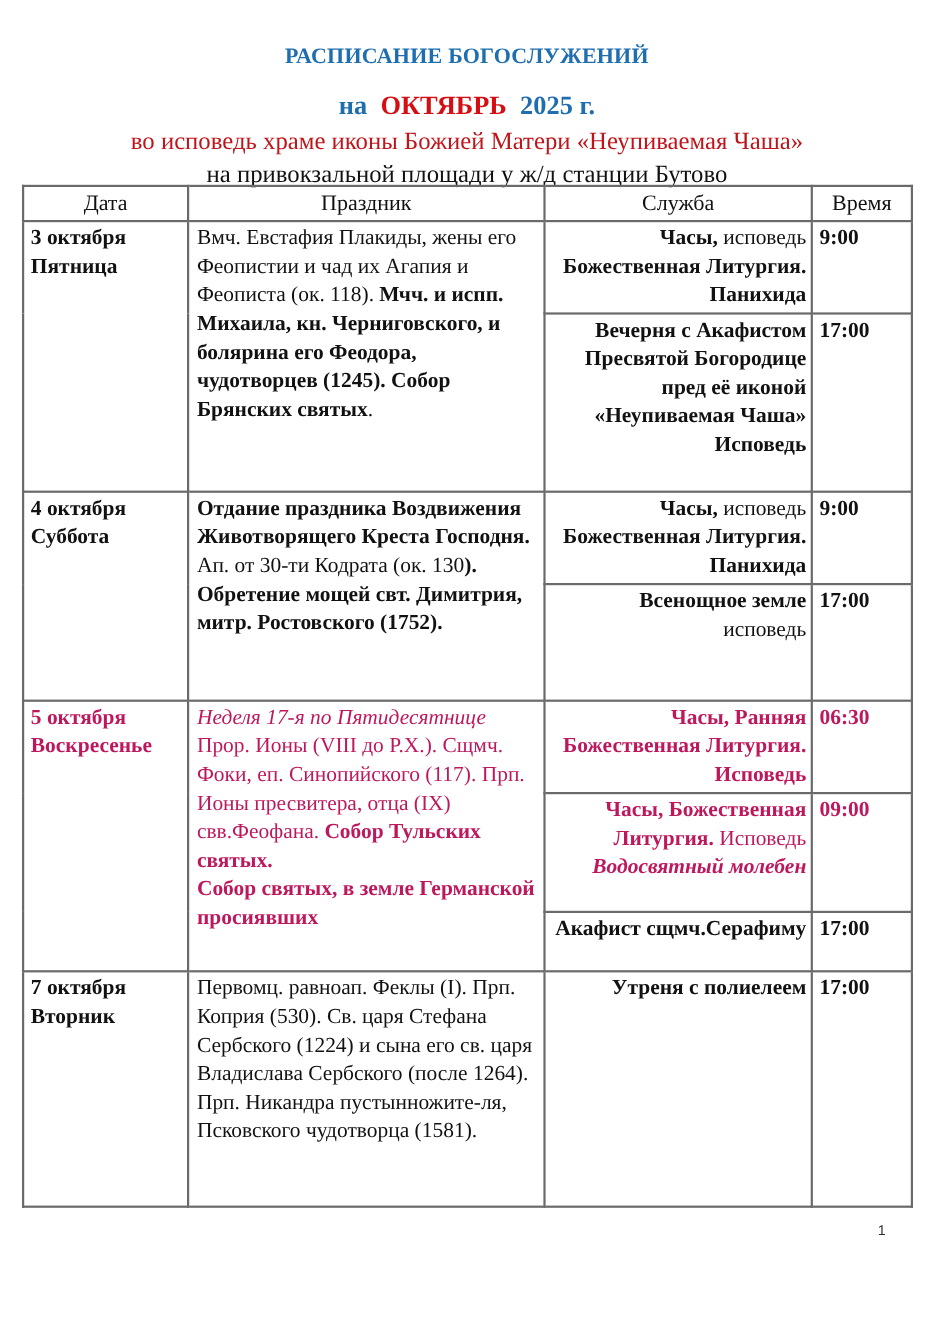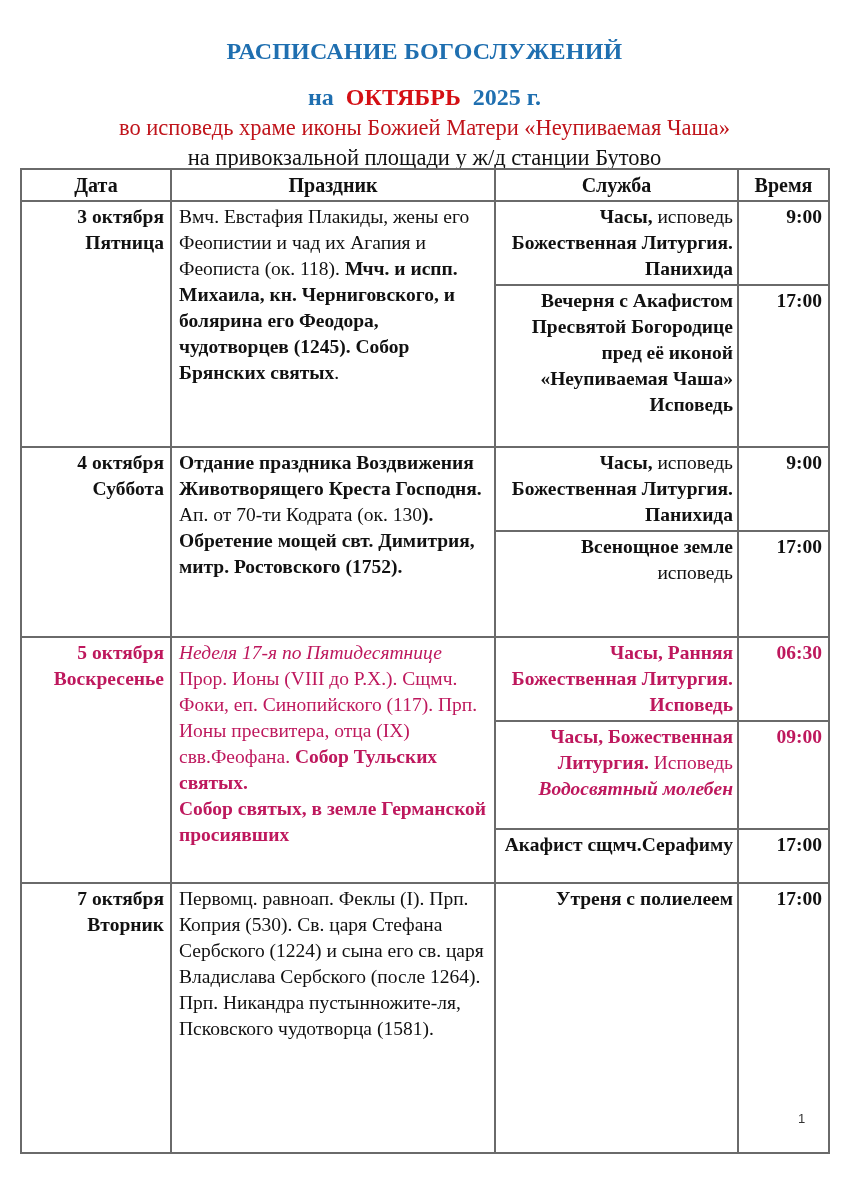--- a/index.html
+++ b/index.html
@@ -1,39 +1,39 @@
 <!DOCTYPE html>
 <html><head>
 <meta charset="utf-8">
 <style>
   html, body { margin: 0; padding: 0; background: #ffffff; }
   body {
     width: 849px; height: 1200px; position: relative; overflow: hidden;
     font-family: "Liberation Serif", "DejaVu Serif", serif; color: #111111;
   }
   .title-block { position: absolute; left: 0; top: 36px; width: 849px; text-align: center; }
-  .t1 { font-size: 24px; font-weight: bold; color: #1f6fb0; line-height: 30px; letter-spacing: 0.2px; }
+  .t1 { font-size: 20px; font-weight: bold; color: #1f6fb0; line-height: 30px; letter-spacing: 0.2px; }
   .t2 { font-size: 24px; font-weight: bold; color: #1f6fb0; line-height: 30px; margin-top: 16px; }
   .t2 .month { color: #d40f14; }
   .t3 { font-size: 22.5px; color: #c0141b; line-height: 30px; margin-top: 1px; }
   .t4 { font-size: 22.5px; color: #111; line-height: 30px; }
 
   table.sched {
     position: absolute; left: 20px; top: 168px; width: 808px;
     border-collapse: collapse; table-layout: fixed;
     font-size: 19.5px; line-height: 26px;
   }
   table.sched td, table.sched th {
     border: 2px solid #6a6a6a; vertical-align: top; padding: 2px 6px 2px 6px;
   }
-  table.sched th { font-weight: bold; text-align: center; height: 25px; padding: 2px 4px; font-size: 20px; }
-  .c-date { text-align: right; font-weight: bold; }
+  table.sched th { font-weight: normal; text-align: center; height: 25px; padding: 2px 4px; font-size: 20px; }
+  .c-date { text-align: left; font-weight: bold; }
   .c-feast { text-align: left; padding-left: 7px !important; padding-right: 2px !important; }
   .c-svc { text-align: right; font-weight: bold; padding-left: 4px !important; padding-right: 4px !important; }
-  .c-time { text-align: right; font-weight: bold; }
+  .c-time { text-align: left; font-weight: bold; }
   .red { color: #be185d; }
   .norm { font-weight: normal; }
   .b { font-weight: bold; }
   .i { font-style: italic; }
   .page-num {
     position: absolute; left: 798px; top: 1111px; font-size: 13px;
     font-family: "Liberation Sans", "DejaVu Sans", sans-serif; color: #333;
   }
 </style>
 </head>
@@ -86,21 +86,21 @@
       <td class="c-svc">Вечерня с Акафистом Пресвятой Богородице пред её иконой «Неупиваемая Чаша» Исповедь</td>
       <td class="c-time">17:00</td>
     </tr>
 
     <tr style="height:82px">
       <td class="c-date" rowspan="2">
         <div>4 октября</div>
         <div>Суббота</div>
       </td>
       <td class="c-feast" rowspan="2">
-        <span class="b">Отдание праздника Воздвижения Животворящего Креста Господня.</span><span> Ап. от 70-ти Кодрата (ок. 130</span><span class="b">). Обретение мощей свт. Димитрия, митр. Ростовского (1752).</span>
+        <span class="b">Отдание праздника Воздвижения Животворящего Креста Господня.</span><span> Ап. от 30-ти Кодрата (ок. 130</span><span class="b">). Обретение мощей свт. Димитрия, митр. Ростовского (1752).</span>
       </td>
       <td class="c-svc">
         <span>Часы,</span><span class="norm"> исповедь</span><br>
         <span>Божественная Литургия. Панихида</span>
       </td>
       <td class="c-time">9:00</td>
     </tr>
     <tr style="height:106px">
       <td class="c-svc">
         <div>Всенощное земле</div>
@@ -128,21 +128,21 @@
         <span>Часы, Божественная Литургия.</span><span class="norm"> Исповедь</span><br>
         <span class="i">Водосвятный молебен</span>
       </td>
       <td class="c-time red">09:00</td>
     </tr>
     <tr style="height:54px">
       <td class="c-svc">Акафист сщмч.Серафиму</td>
       <td class="c-time">17:00</td>
     </tr>
 
-    <tr style="height:270px">
+    <tr style="height:214px">
       <td class="c-date">
         <div>7 октября</div>
         <div>Вторник</div>
       </td>
       <td class="c-feast">Первомц. равноап. Феклы (I). Прп. Коприя (530). Св. царя Стефана Сербского (1224) и сына его св. царя Владислава Сербского (после 1264). Прп. Никандра пустынножите-ля, Псковского чудотворца (1581).</td>
       <td class="c-svc">Утреня с полиелеем</td>
       <td class="c-time">17:00</td>
     </tr>
   </tbody>
 </table>

